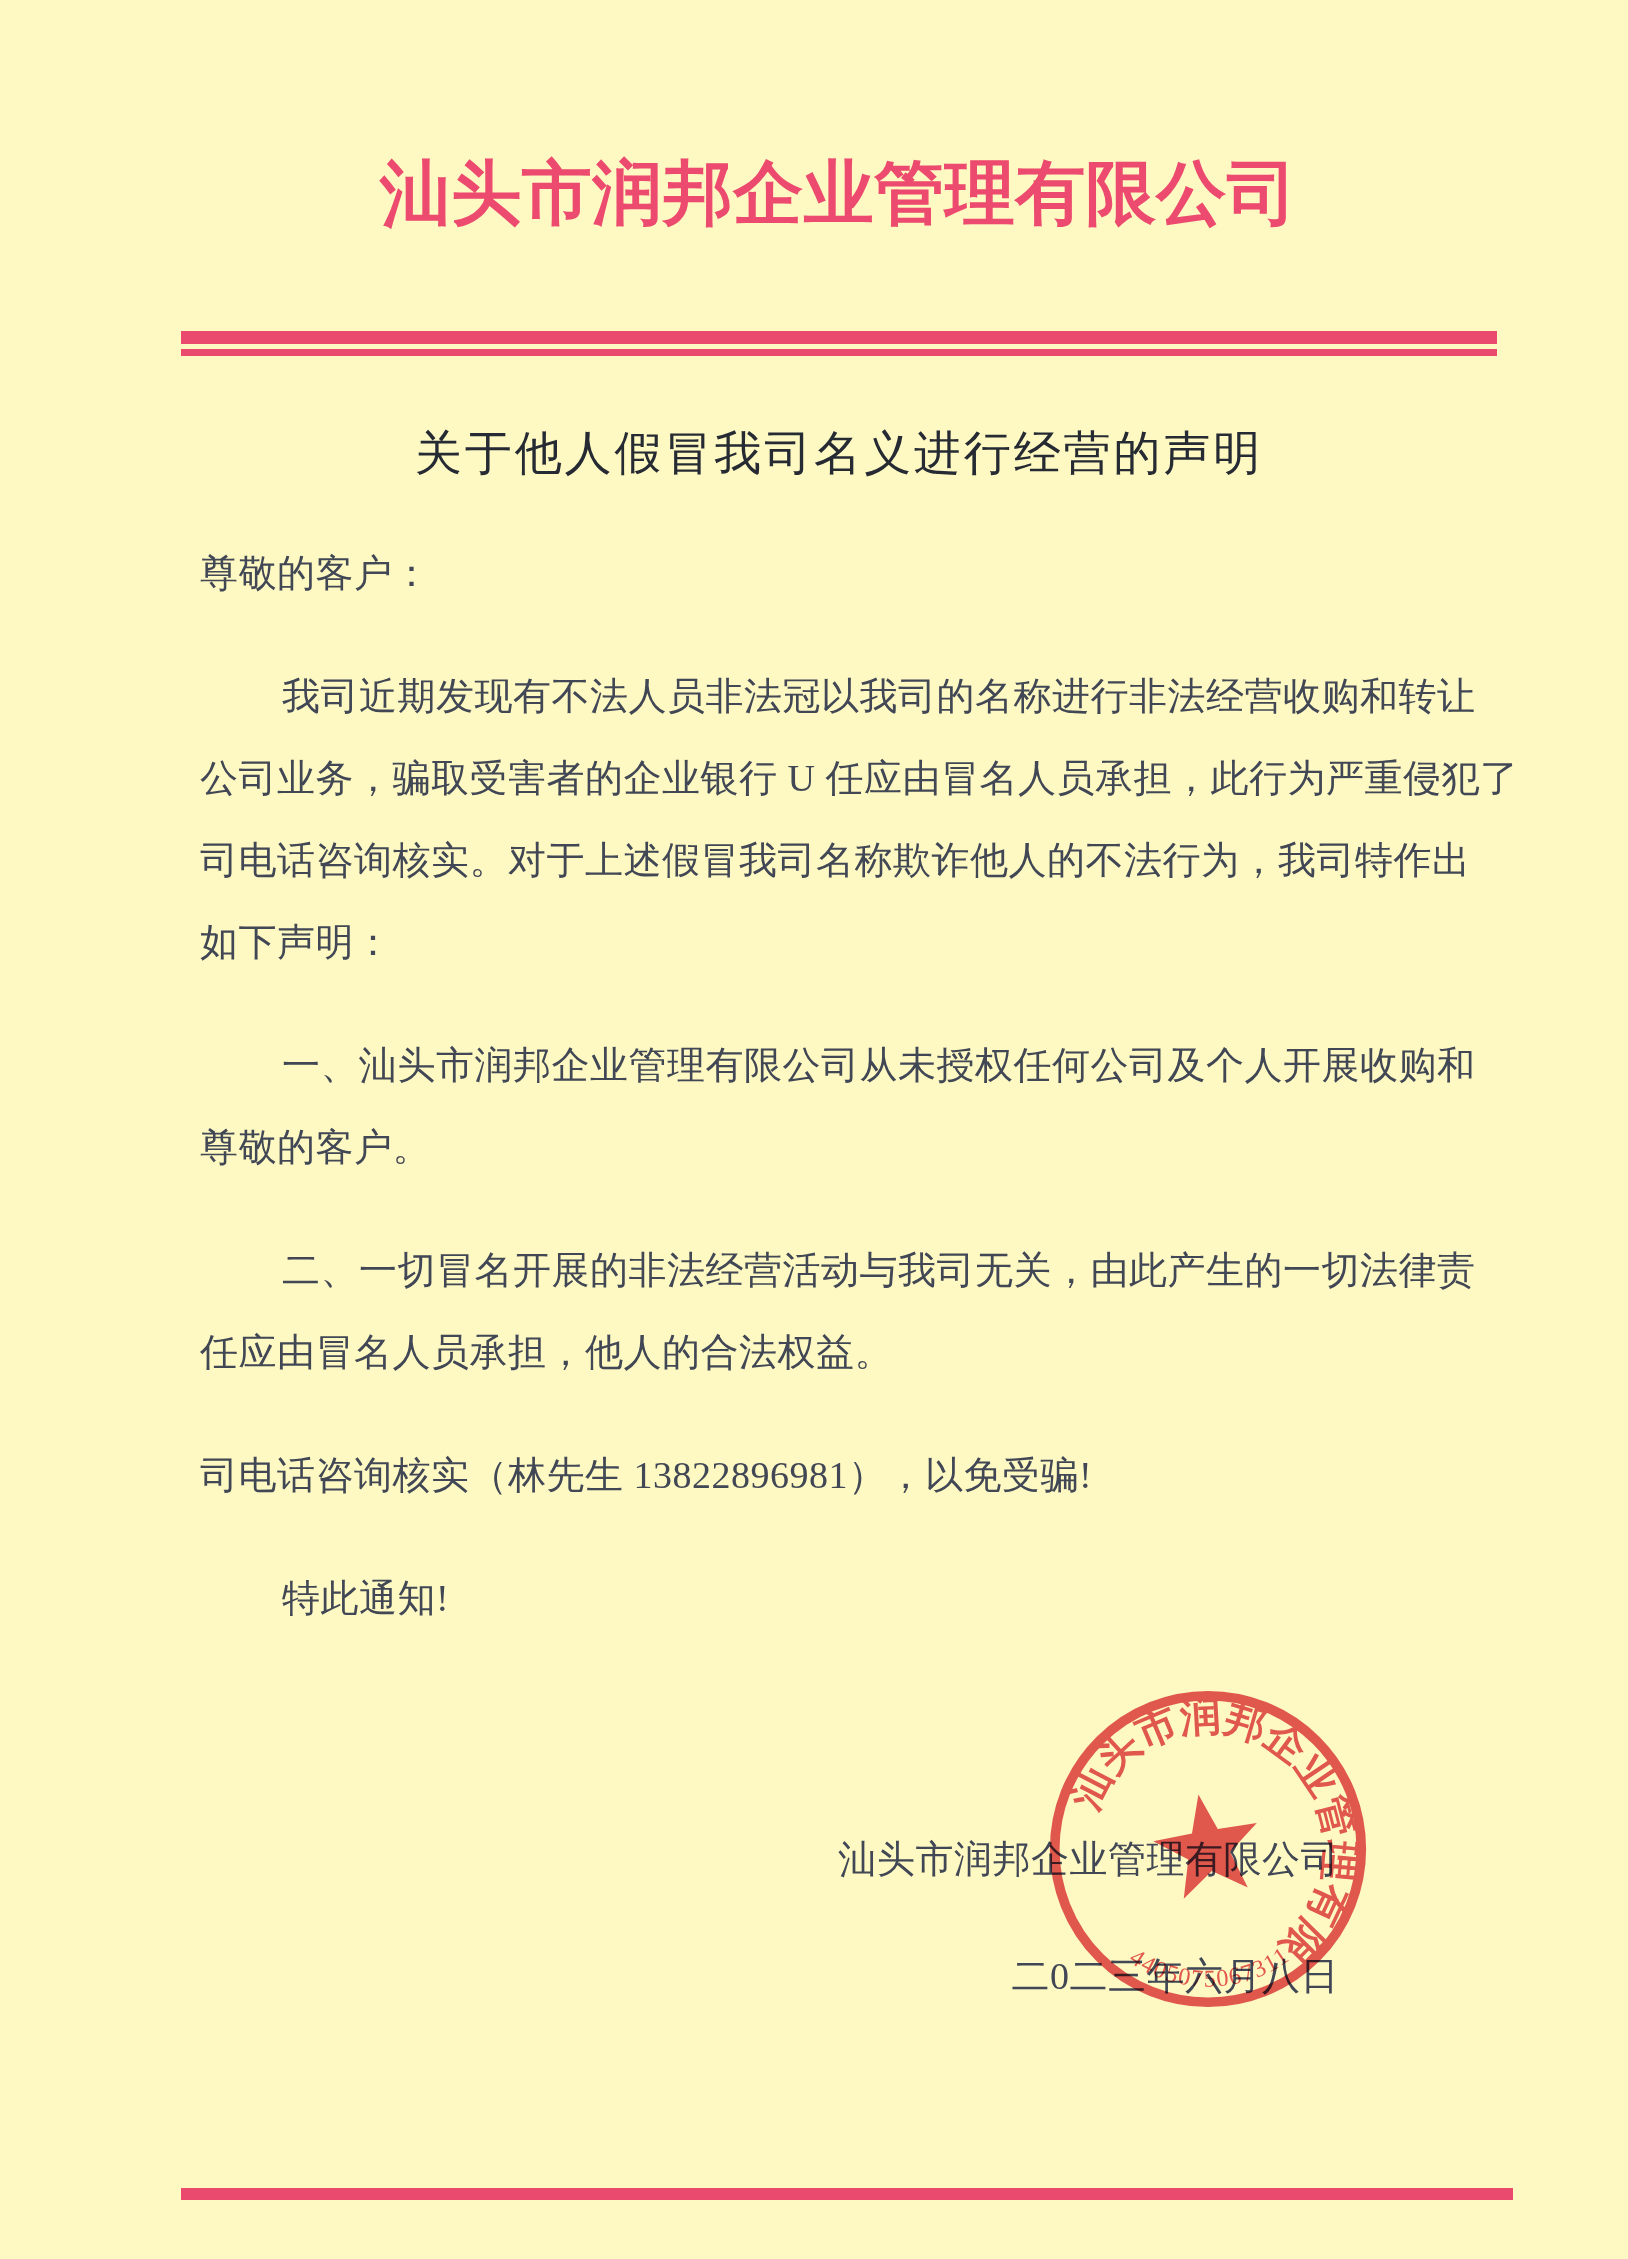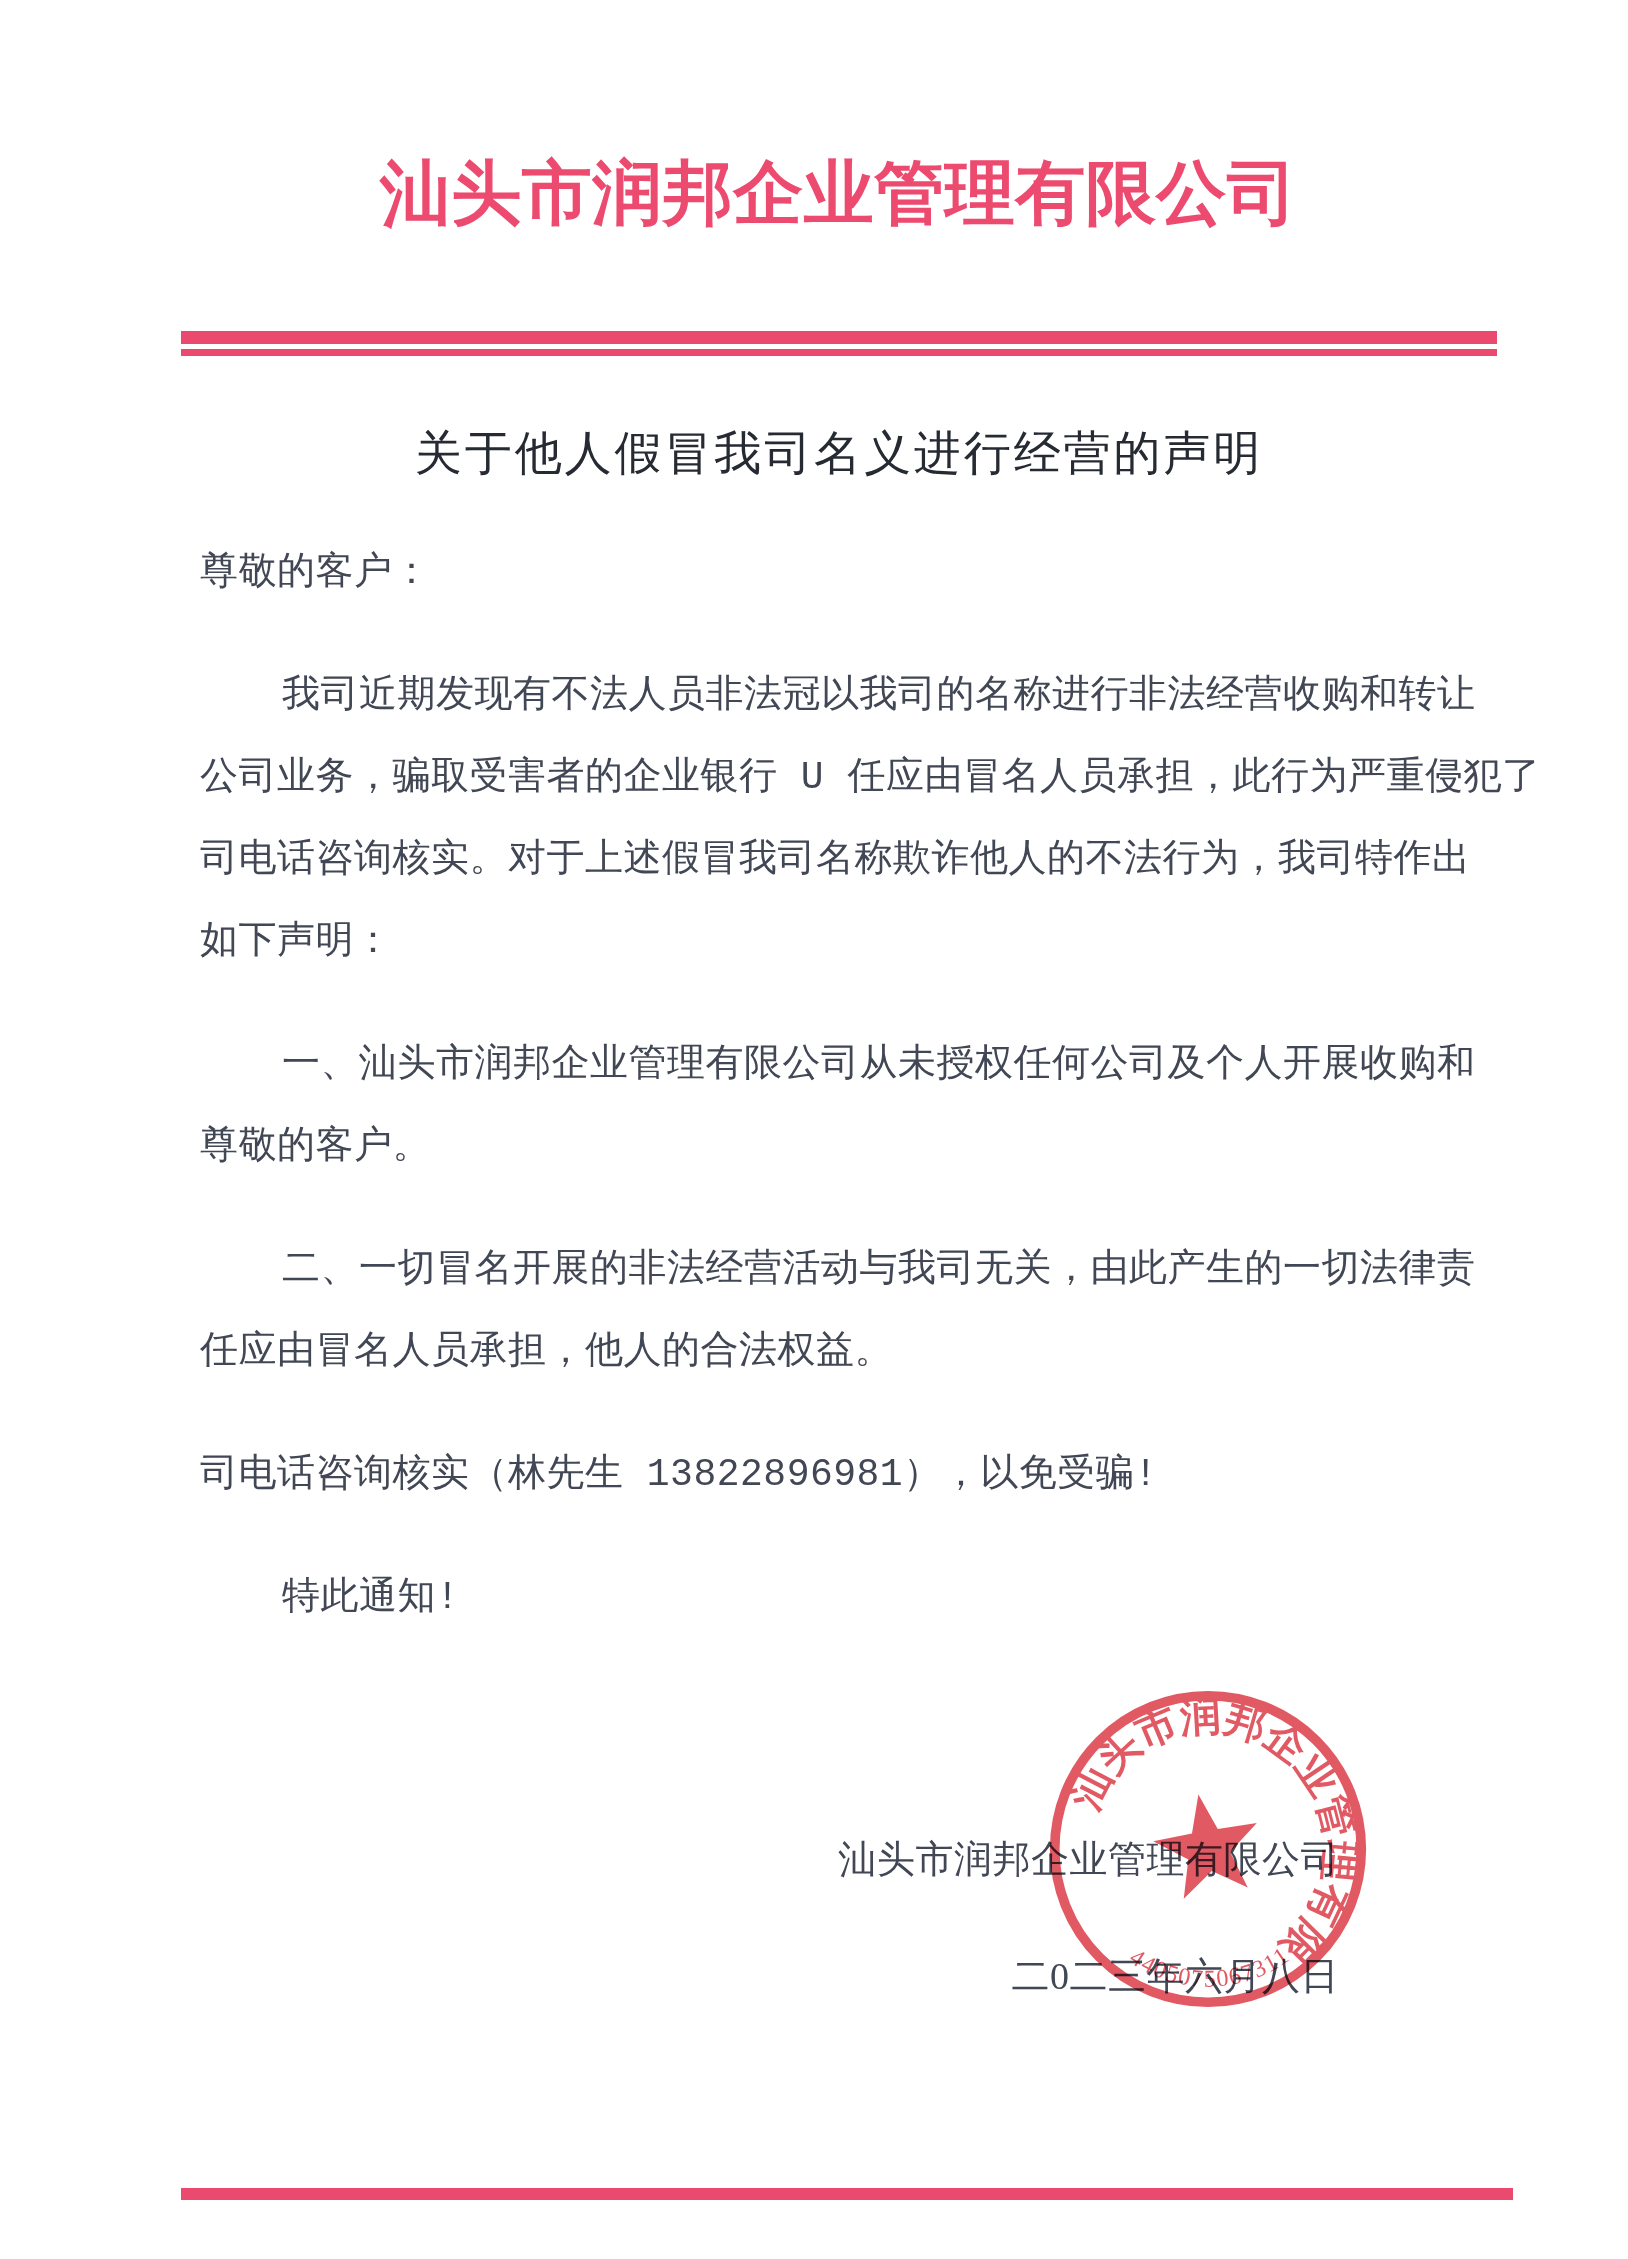--- a/index.html
+++ b/index.html
@@ -1,20 +1,20 @@
 <!DOCTYPE html>
 <html><head>
 <meta charset="utf-8">
 <style>
   html,body { margin:0; padding:0; background:#e9e9e9; }
   .page {
     position:relative;
     width:1628px; height:2259px;
     margin:0 auto;
-    background:#ffffff;
+    background:#fef9c3;
     font-family:"Liberation Serif","DejaVu Serif",serif;
     overflow:hidden;
   }
   
   .letterhead {
     position:absolute; left:181px; width:1316px; top:147px;
     height:93px; line-height:93px;
     text-align:center;
     font-size:70px; font-weight:bold;
     letter-spacing:0.5px;
@@ -37,21 +37,21 @@
     white-space:nowrap;
   }
   
   .body {
     position:absolute; left:200px; top:532px; width:1261px;
     font-size:38px; letter-spacing:0.5px;
     color:#414754;
   }
   .para { margin:0; }
   .para + .para { margin-top:41px; }
-  .line { height:82px; line-height:82px; white-space:nowrap;font-family:Liberation Mono, monospace; }
+  .line { height:82px; line-height:82px; white-space:nowrap; }
   .line.indent { padding-left:82px; }
   
   .signature {
     position:absolute; right:289px; top:1818px;
     text-align:right;
     font-size:38px; letter-spacing:0.5px;
     color:#414754;
   }
   .sig-line { height:82px; line-height:82px; white-space:nowrap; }
   .sig-date { margin-top:35px; }

